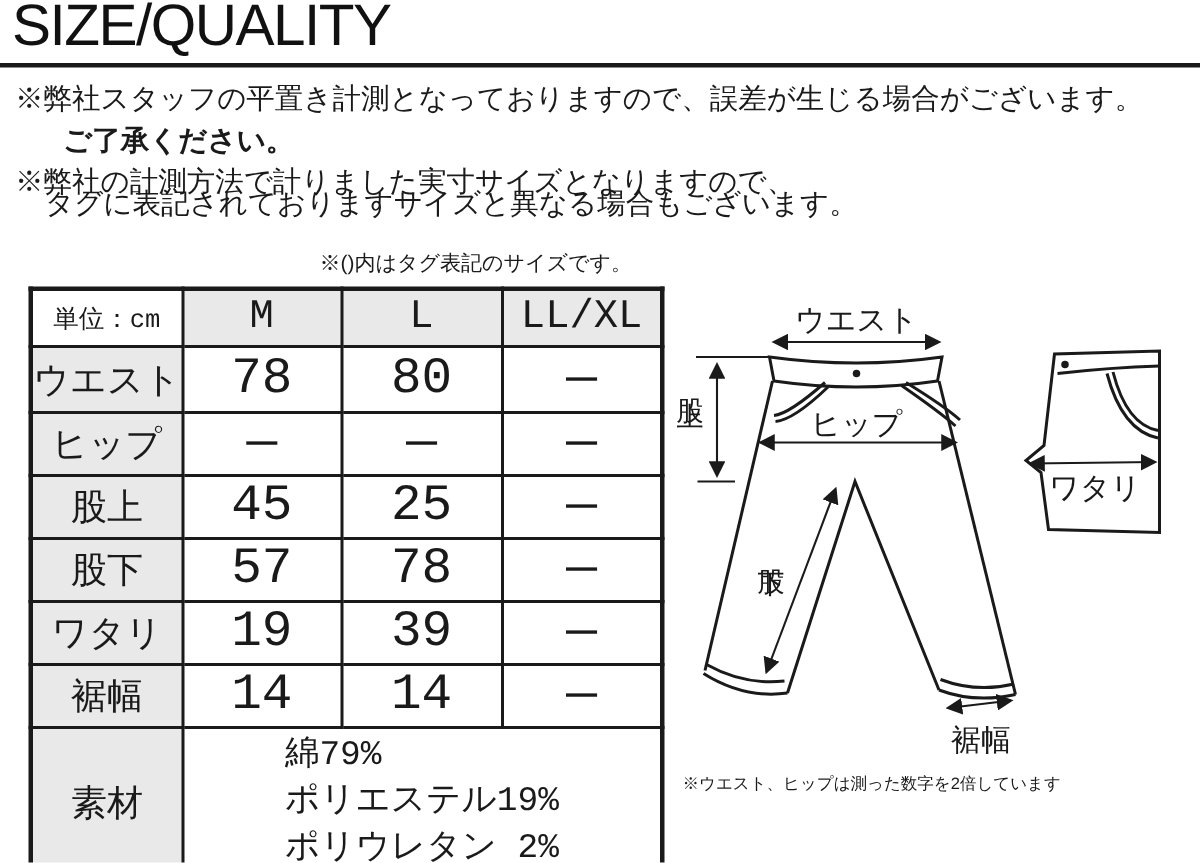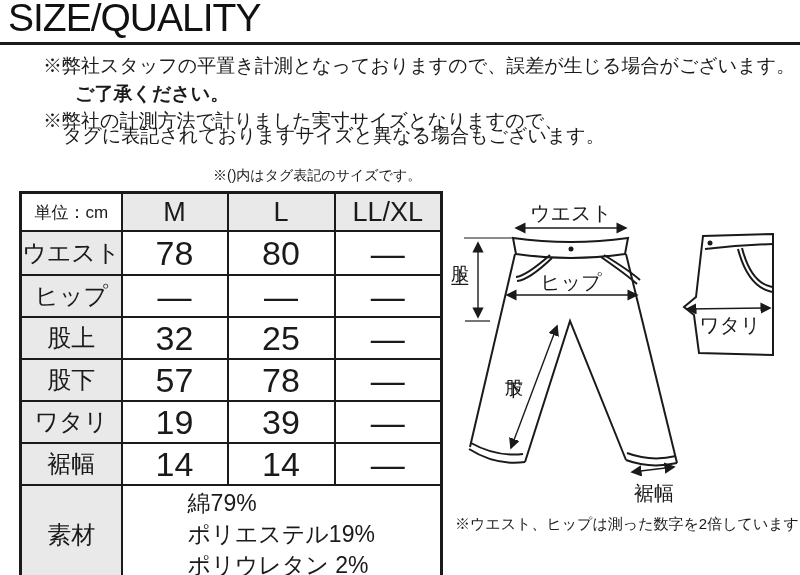--- a/index.html
+++ b/index.html
@@ -6,35 +6,35 @@
   body {
     width:800px; height:575px; position:relative; overflow:hidden;
     background:#ffffff; color:#1a1a1a;
     font-family:"Liberation Sans", sans-serif;
   }
   .title {
     position:absolute; left:8px; top:-4px;
     font-size:39px; font-weight:400; letter-spacing:-1px; color:#111;
   }
   .rule { position:absolute; left:0; top:42px; width:800px; height:3px; background:#1a1a1a; }
-  .note { position:absolute; font-size:19px; white-space:nowrap;margin-left:33px; }
+  .note { position:absolute; font-size:19px; white-space:nowrap; }
   .n1a { left:10px;  top:53px; }
   .n1b { left:42px;  top:81px;font-weight:bold; }
   .n2a { left:10px;  top:108px; }
   .n2b { left:30px;  top:123px; }
   .tagnote { position:absolute; left:213px; top:167px; font-size:14px; white-space:nowrap; }
 
   table.size {
     position:absolute; left:19px; top:191px;
     border-collapse:collapse; table-layout:fixed;
     border:3px solid #1a1a1a;
   }
   table.size th, table.size td {
     border:2px solid #1a1a1a; padding:0;
-    text-align:center; vertical-align:middle; font-weight:400; color:#1a1a1a;
+    text-align:center; vertical-align:middle; font-weight:400; color:#1a1a1a;font-family:Liberation Mono, monospace;
   }
   .gray { background:#e9e9e9; }
   .unit { font-size:17px; height:36px; }
   .szh  { font-size:27px; }
   .rowlbl { font-size:24px; height:40px; }
   .rowlbl-first { height:42px; }
   .val { font-size:34px;border-radius:11px; }
   .mat-cell { height:97px; }
   .mat-lines { display:inline-block; text-align:left; font-size:23px; line-height:31px; }
 
@@ -44,21 +44,21 @@
   .vlabel {
     position:absolute; writing-mode:vertical-rl; text-orientation:upright;
     font-size:18px; letter-spacing:3px; color:#1a1a1a;
   }
   .lab-waist { left:71px;  top:5px;   width:100px; }
   .lab-hip   { left:71px;  top:74px;  width:100px; }
   .lab-hem   { left:164px; top:285px; width:80px; }
   .lab-thigh { left:240px; top:117px; width:80px; }
   .lab-rise  { left:-2px;  top:56px; }
   .lab-inseam{ left:52px;  top:170px; }
-  .doubling-note { position:absolute; left:455px; top:515px; font-size:15px; white-space:nowrap; }
+  .doubling-note { position:absolute; left:455px; top:515px; font-size:11px; white-space:nowrap; }
 </style>
 </head>
 <body>
 
 <div class="title">SIZE/QUALITY</div>
 <div class="rule"></div>
 
 <div class="note n1a">※弊社スタッフの平置き計測となっておりますので、誤差が生じる場合がございます。</div>
 <div class="note n1b">ご了承ください。</div>
 <div class="note n2a">※弊社の計測方法で計りました実寸サイズとなりますので、</div>
@@ -87,21 +87,21 @@
     <td class="val">—</td>
   </tr>
   <tr>
     <td class="rowlbl gray">ヒップ</td>
     <td class="val">—</td>
     <td class="val">—</td>
     <td class="val">—</td>
   </tr>
   <tr>
     <td class="rowlbl gray">股上</td>
-    <td class="val">32</td>
+    <td class="val">45</td>
     <td class="val">25</td>
     <td class="val">—</td>
   </tr>
   <tr>
     <td class="rowlbl gray">股下</td>
     <td class="val">57</td>
     <td class="val">78</td>
     <td class="val">—</td>
   </tr>
   <tr>

